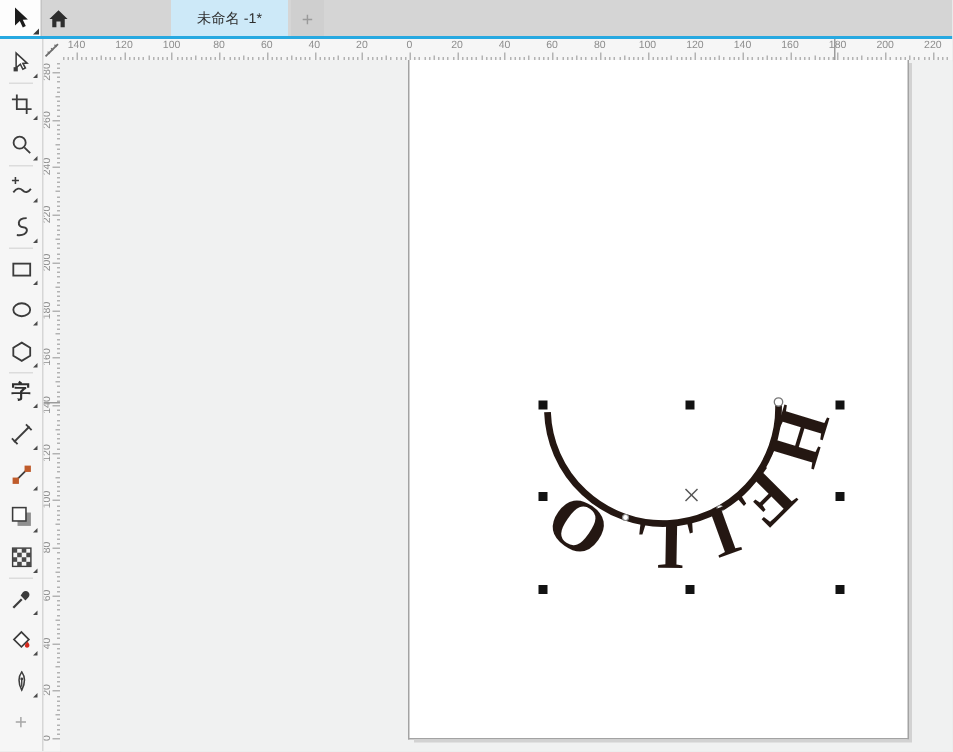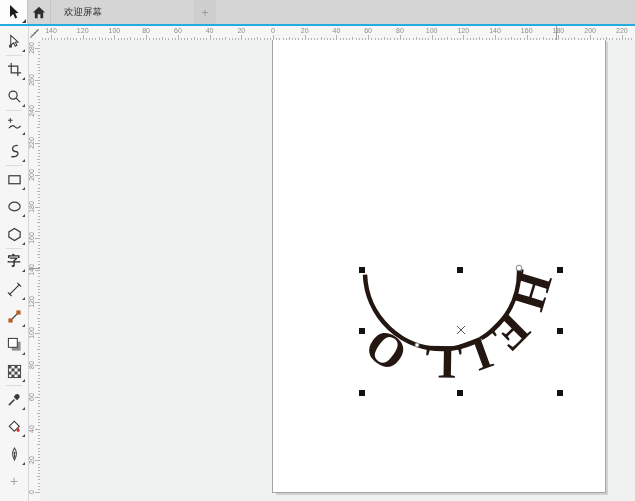--- a/index.html
+++ b/index.html
@@ -75,22 +75,22 @@
       </span>
       <span class="fly"></span>
     </div>
     <div class="homebtn">
       <span>
         <svg width="14" height="13" viewBox="0 0 16 15">
           <path d="M8 1 L15 7.6 H12.8 V14 H9.6 V9.6 H6.4 V14 H3.2 V7.6 H1 Z" fill="#2e2e2e"></path>
         </svg>
       </span>
     </div>
-    <div class="tab inactive">
-      <span>欢迎屏幕</span>
+    <div class="tab active">
+      <span>未命名 -1*</span>
     </div>
     <div class="newtab">+</div>
     <div class="blueline"></div>
   </div>
 
   <div class="rcorner">
     <span>
       <svg width="11" height="11" viewBox="0 0 12 12">
         <path d="M1.5 10.5 L10.5 1.5" stroke="#6f6f6f" stroke-width="1.4" fill="none"></path>
         <path d="M3 7 L4.5 8.5 M5.5 4.5 L7 6 M8 2 L9.5 3.5" stroke="#6f6f6f" stroke-width="0.9" fill="none"></path>

